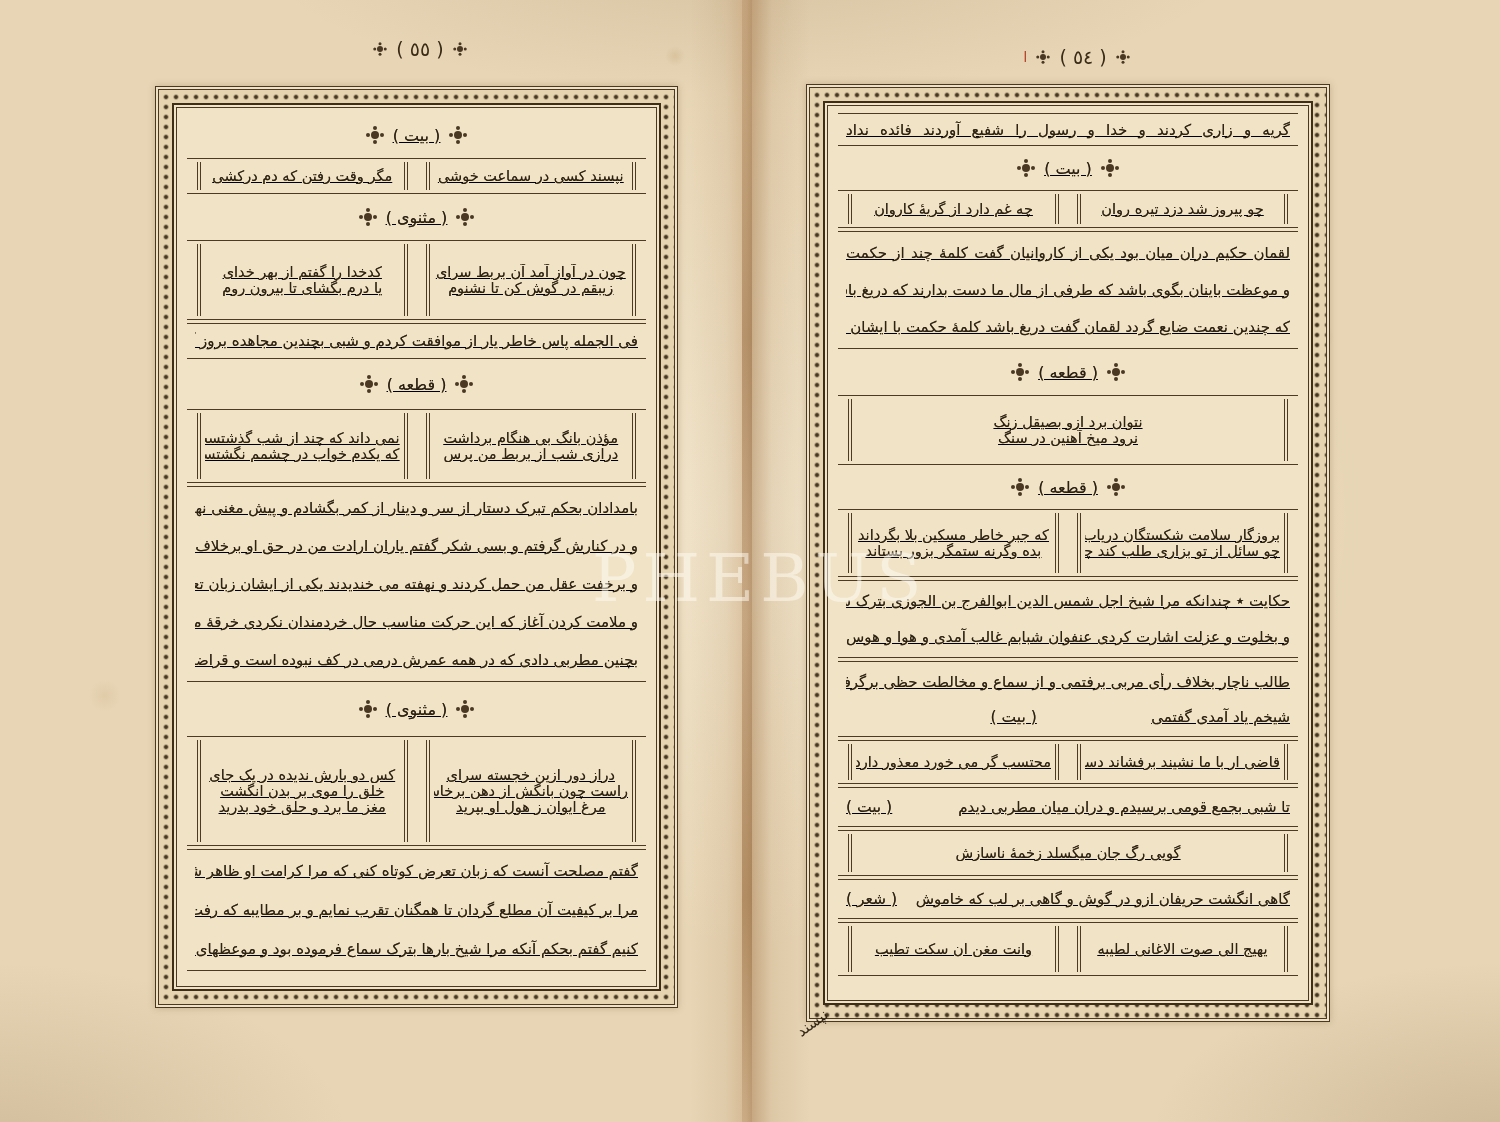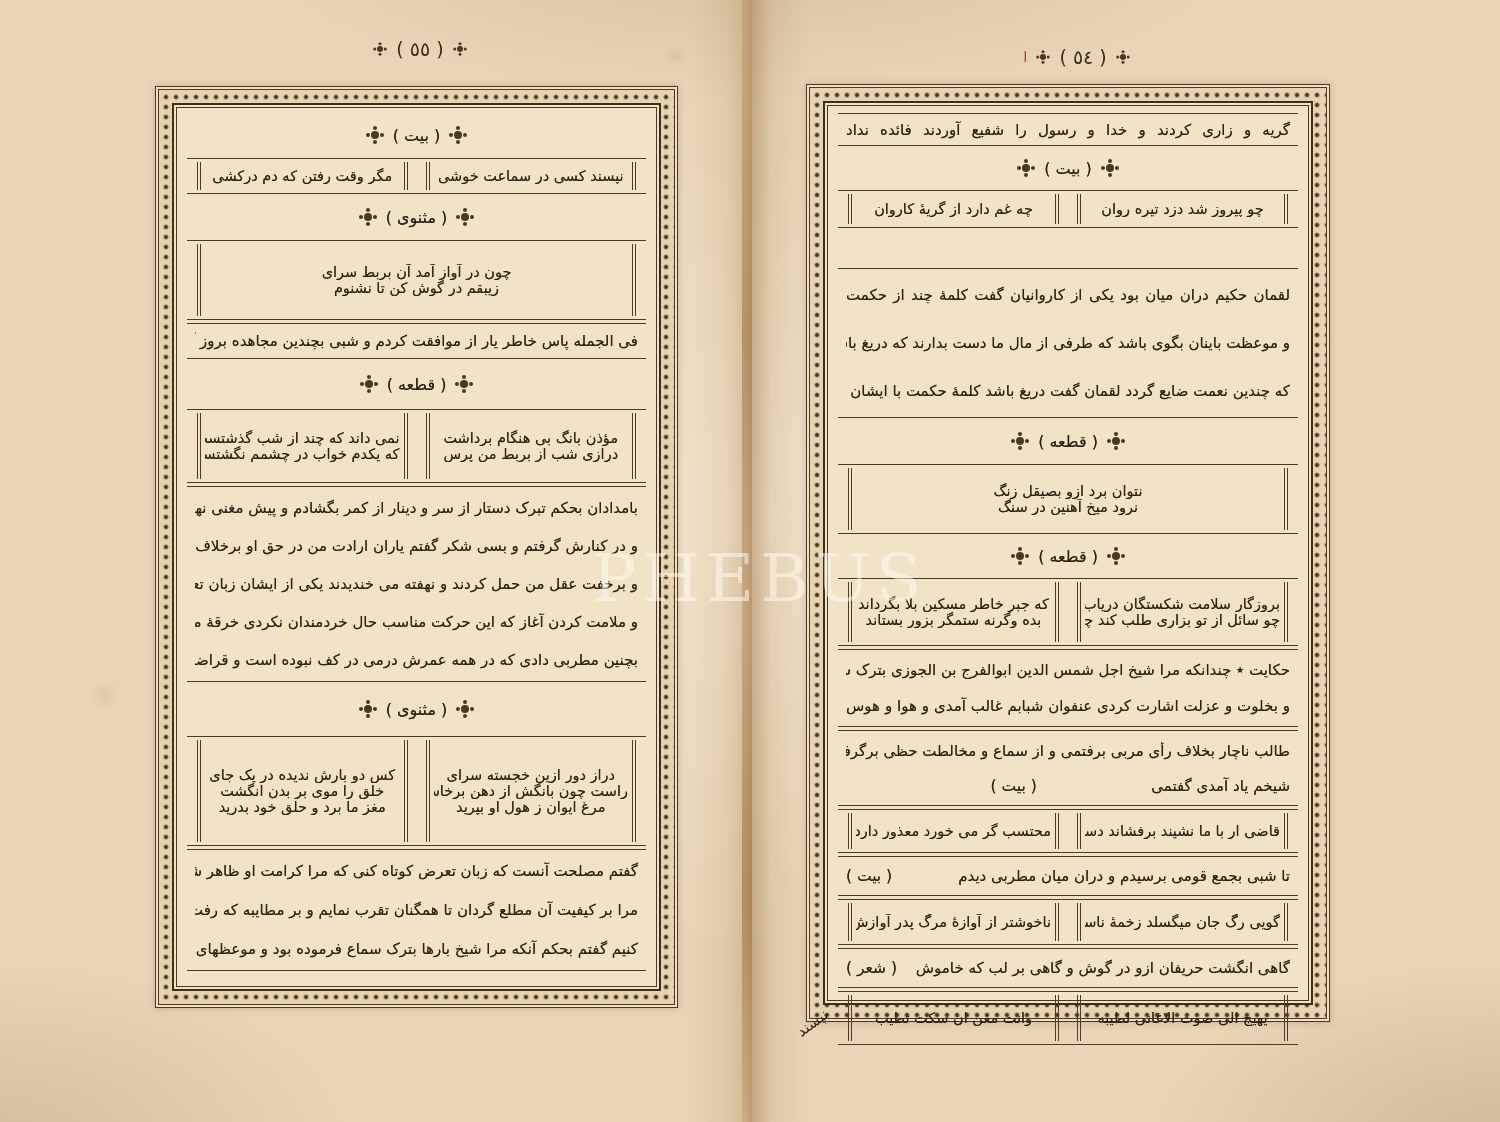--- a/index.html
+++ b/index.html
@@ -28,21 +28,21 @@
     background:linear-gradient(180deg, rgba(133,84,38,.15), rgba(133,84,38,.42) 30%, rgba(133,84,38,.25) 55%, rgba(133,84,38,.45) 80%, rgba(133,84,38,.15));}
 
   .page{position:absolute;background:#efe1c3;border:1px solid #4a3823;padding:2px;
         box-shadow:0 0 7px rgba(110,80,40,.28);}
   .band{height:100%;box-sizing:border-box;border:1px solid #4a3823;padding:13px;
         background-color:#e6d4b0;
         background-image:radial-gradient(circle, rgba(56,42,22,.92) 1.3px, rgba(56,42,22,.32) 2.3px, rgba(56,42,22,0) 3.2px);
         background-size:10px 10px;background-position:2px 2px;}
   .inner{height:100%;box-sizing:border-box;border:2px solid #3e2e18;background:#f1e3c6;padding:2px;}
   .inner2{height:100%;box-sizing:border-box;border:1px solid #4a3823;padding:7px 10px;
-          display:flex;flex-direction:column;}
+          display:flex;flex-direction:column;text-decoration:underline;}
   .content{flex:1;display:flex;flex-direction:column;direction:rtl;color:#2e2212;
            text-shadow:0 0 .5px rgba(46,34,18,.65);min-height:0;}
 
   .row{flex:none;margin-bottom:3px;box-sizing:border-box;min-width:0;}
   .rule{border-top:1.6px solid #4d3a22;border-bottom:1.6px solid #4d3a22;}
   .header{display:flex;align-items:center;justify-content:center;gap:14px;}
   .hlabel{font-size:16px;color:#2b2012;}
   .couplet{display:flex;gap:18px;padding:3px 10px;}
   .hemi{flex:1;border-left:4px double #4d3a22;border-right:4px double #4d3a22;
         display:flex;flex-direction:column;justify-content:center;padding:1px 4px;min-width:0;}
@@ -115,20 +115,24 @@
           <span class="orn"></span>
           <span class="hlabel">( مثنوی )</span>
           <span class="orn"></span>
         </div>
 
         <div class="row rule couplet" style="height:80px;">
           <div class="hemi">
             <div class="vline">چون در آواز آمد آن بربط سرای</div>
             <div class="vline">زیبقم در گوش کن تا نشنوم</div>
           </div>
+          <div class="hemi">
+            <div class="vline">کدخدا را گفتم از بهر خدای</div>
+            <div class="vline">یا درم بگشای تا بیرون روم</div>
+          </div>
         </div>
 
         <div class="row rule prose" style="height:36px;">
           <div class="pline">فی الجمله پاس خاطر یار از موافقت کردم و شبی بچندین مجاهده بروز آوردم</div>
         </div>
 
         <div class="row header" style="height:44px;">
           <span class="orn"></span>
           <span class="hlabel">( قطعه )</span>
           <span class="orn"></span>
@@ -202,21 +206,21 @@
 
         <div class="row rule couplet" style="height:38px;">
           <div class="hemi">
             <div class="vline">چو پیروز شد دزد تیره روان</div>
           </div>
           <div class="hemi">
             <div class="vline">چه غم دارد از گریهٔ کاروان</div>
           </div>
         </div>
 
-        <div class="row rule prose" style="height:150px;margin-top:37px;">
+        <div class="row rule prose" style="height:118px;">
           <div class="pline">لقمان حکیم دران میان بود یکی از کاروانیان گفت کلمهٔ چند از حکمت</div>
           <div class="pline">و موعظت باینان بگوی باشد که طرفی از مال ما دست بدارند که دریغ باشد</div>
           <div class="pline">که چندین نعمت ضایع گردد لقمان گفت دریغ باشد کلمهٔ حکمت با ایشان گفتن</div>
         </div>
 
         <div class="row header" style="height:40px;">
           <span class="orn"></span>
           <span class="hlabel">( قطعه )</span>
           <span class="orn"></span>
         </div>
@@ -272,23 +276,20 @@
           <div class="pline flexline">
             <span>تا شبی بجمع قومی برسیدم و دران میان مطربی دیدم</span>
             <span class="vtag">( بیت )</span>
           </div>
         </div>
 
         <div class="row rule couplet" style="height:46px;">
           <div class="hemi">
             <div class="vline">گویی رگ جان میگسلد زخمهٔ ناسازش</div>
           </div>
-          <div class="hemi">
-            <div class="vline">ناخوشتر از آوازهٔ مرگ پدر آوازش</div>
-          </div>
         </div>
 
         <div class="row rule prose" style="height:40px;">
           <div class="pline flexline">
             <span>گاهی انگشت حریفان ازو در گوش و گاهی بر لب که خاموش</span>
             <span class="vtag">( شعر )</span>
           </div>
         </div>
 
         <div class="row rule couplet" style="height:54px;">

